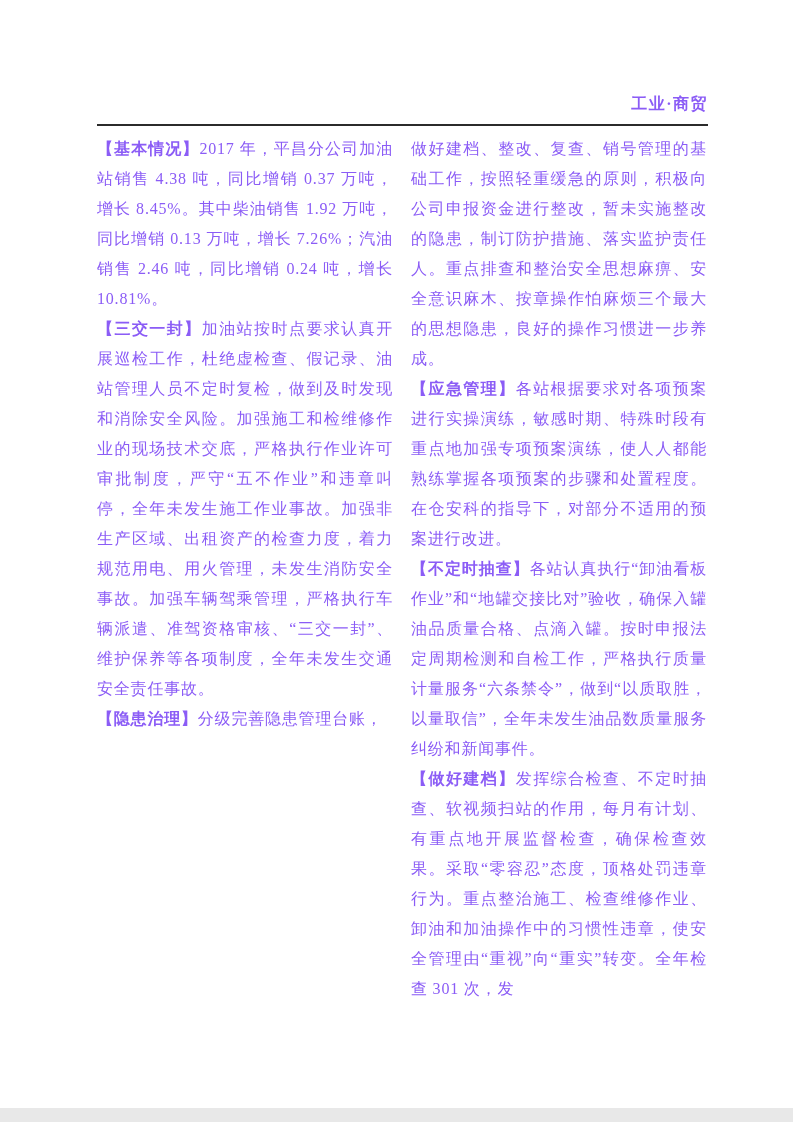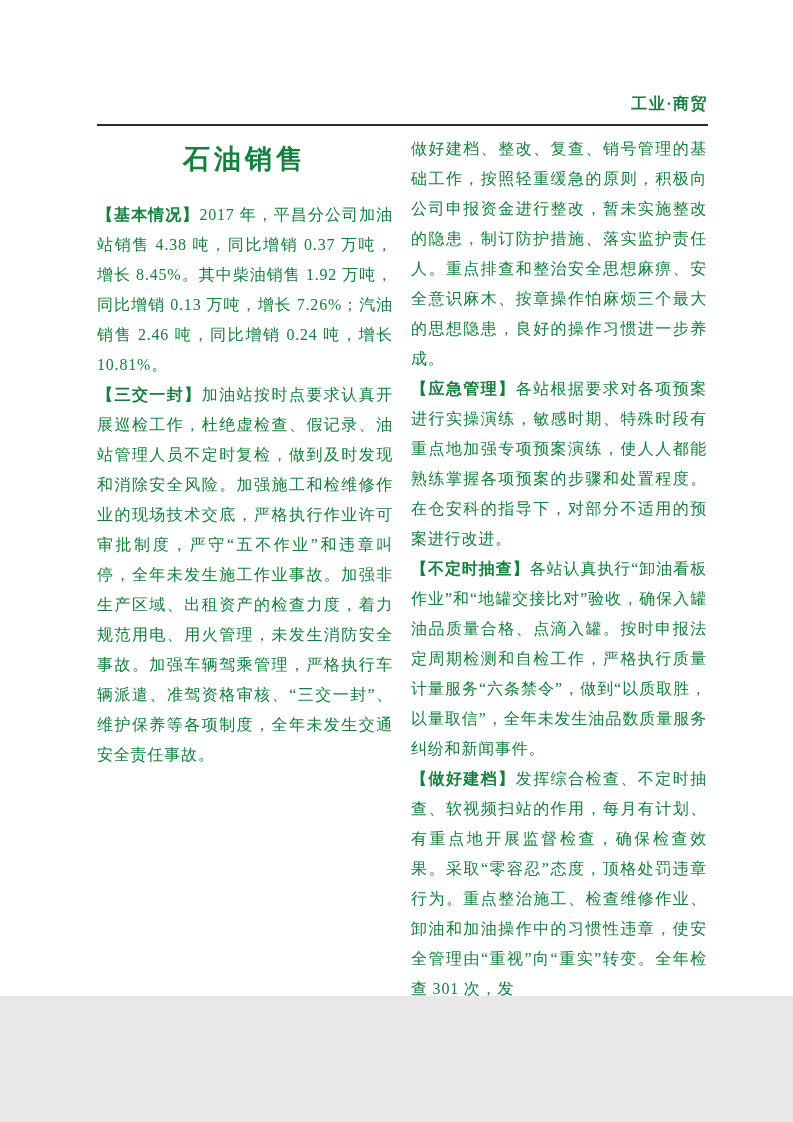--- a/index.html
+++ b/index.html
@@ -3,25 +3,25 @@
 <meta charset="utf-8">
 <style>
   html, body {
     margin: 0;
     padding: 0;
     background: #e8e8e8;
   }
   .page {
     position: relative;
     width: 793px;
-    height: 996px;
+    height: 1108px;
     margin: 0 auto;
     background: #ffffff;
     font-family: "Liberation Serif", "DejaVu Serif", serif;
-    color: #15803d;
+    color: #8b5cf6;
     overflow: hidden;
   }
   .section-header {
     position: absolute;
     top: 94px;
     left: 97px;
     width: 611px;
     text-align: right;
     font-size: 16px;
     font-weight: bold;
@@ -80,27 +80,27 @@
 
 <div class="page">
 
   <div class="section-header">工业·商贸</div>
 
   <div class="header-rule"></div>
 
   <div class="columns">
 
     <div class="col">
-      <h1 class="page-title">石油销售</h1>
 
       <p class="entry"><b>【基本情况】</b><span>2017 年，平昌分公司加油站销售 4.38 吨，同比增销 0.37 万吨，增长 8.45%。其中柴油销售 1.92 万吨，同比增销 0.13 万吨，增长 7.26%；汽油销售 2.46 吨，同比增销 0.24 吨，增长 10.81%。</span></p>
 
 
       <p class="entry"><b>【三交一封】</b><span>加油站按时点要求认真开展巡检工作，杜绝虚检查、假记录、油站管理人员不定时复检，做到及时发现和消除安全风险。加强施工和检维修作业的现场技术交底，严格执行作业许可审批制度，严守“五不作业”和违章叫停，全年未发生施工作业事故。加强非生产区域、出租资产的检查力度，着力规范用电、用火管理，未发生消防安全事故。加强车辆驾乘管理，严格执行车辆派遣、准驾资格审核、“三交一封”、维护保养等各项制度，全年未发生交通安全责任事故。</span></p>
 
+      <p class="entry"><b>【隐患治理】</b><span>分级完善隐患管理台账，</span></p>
     </div>
 
     <div class="col">
 
       <p class="entry"><b></b><span>做好建档、整改、复查、销号管理的基础工作，按照轻重缓急的原则，积极向公司申报资金进行整改，暂未实施整改的隐患，制订防护措施、落实监护责任人。重点排查和整治安全思想麻痹、安全意识麻木、按章操作怕麻烦三个最大的思想隐患，良好的操作习惯进一步养成。</span></p>
 
       <p class="entry"><b>【应急管理】</b><span>各站根据要求对各项预案进行实操演练，敏感时期、特殊时段有重点地加强专项预案演练，使人人都能熟练掌握各项预案的步骤和处置程度。在仓安科的指导下，对部分不适用的预案进行改进。</span></p>
 
       <p class="entry"><b>【不定时抽查】</b><span>各站认真执行“卸油看板作业”和“地罐交接比对”验收，确保入罐油品质量合格、点滴入罐。按时申报法定周期检测和自检工作，严格执行质量计量服务“六条禁令”，做到“以质取胜，以量取信”，全年未发生油品数质量服务纠纷和新闻事件。</span></p>
 

